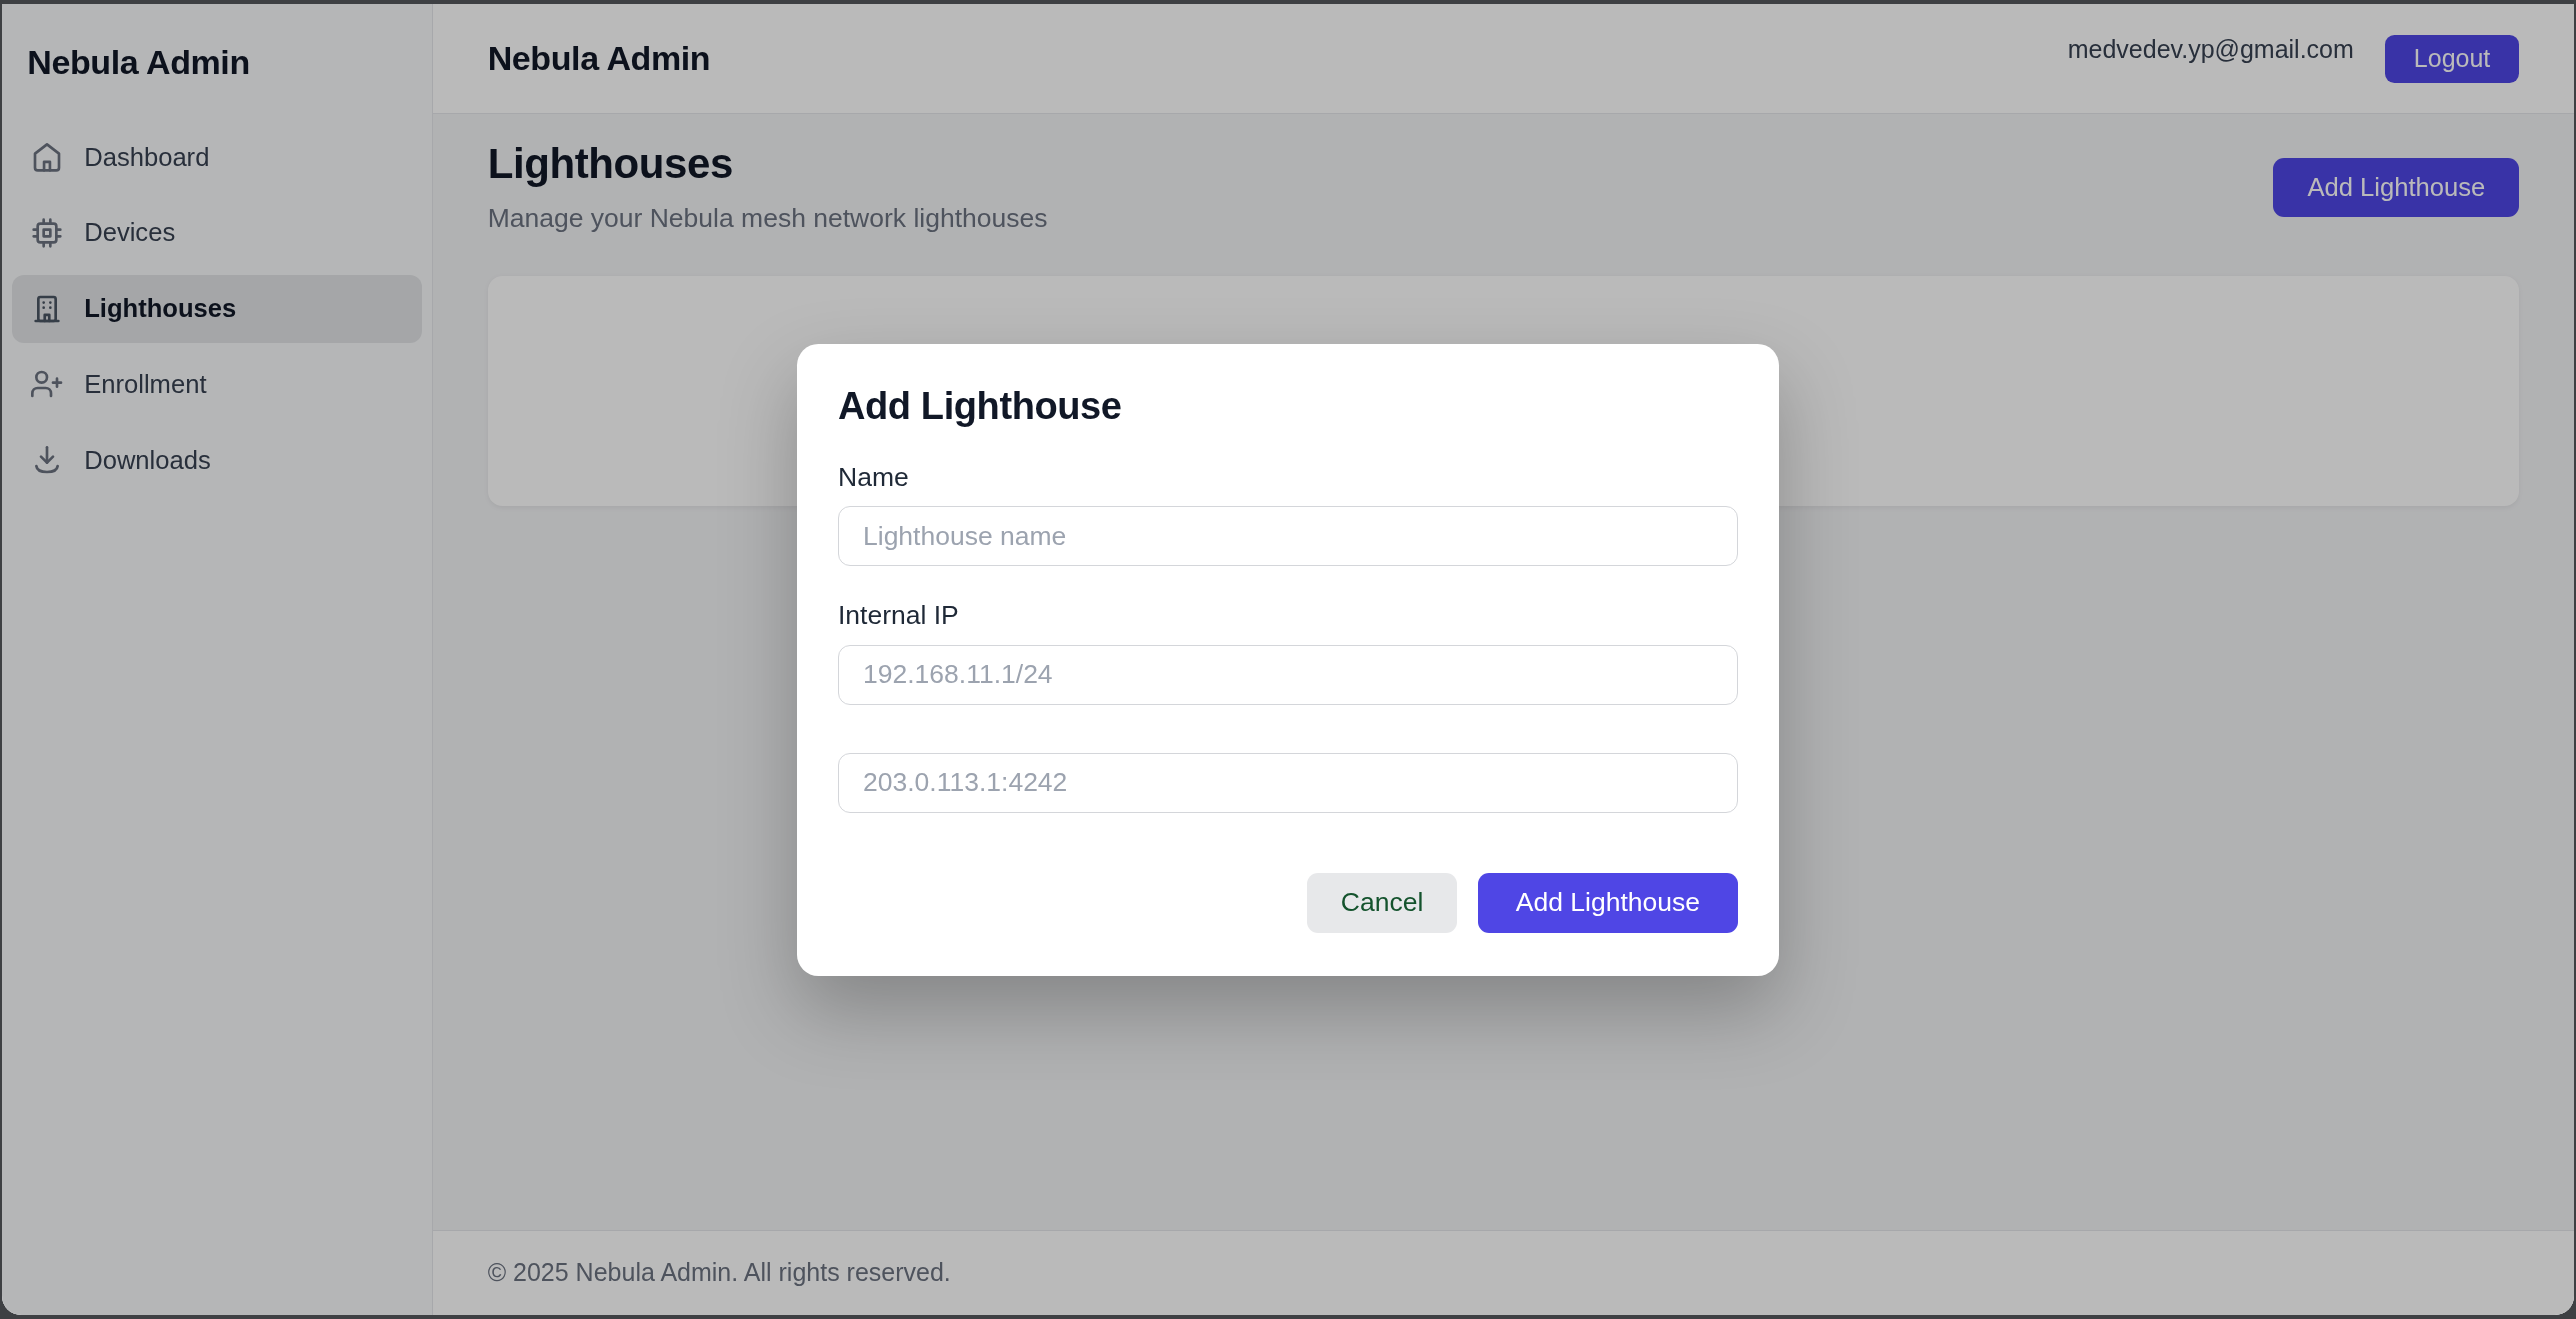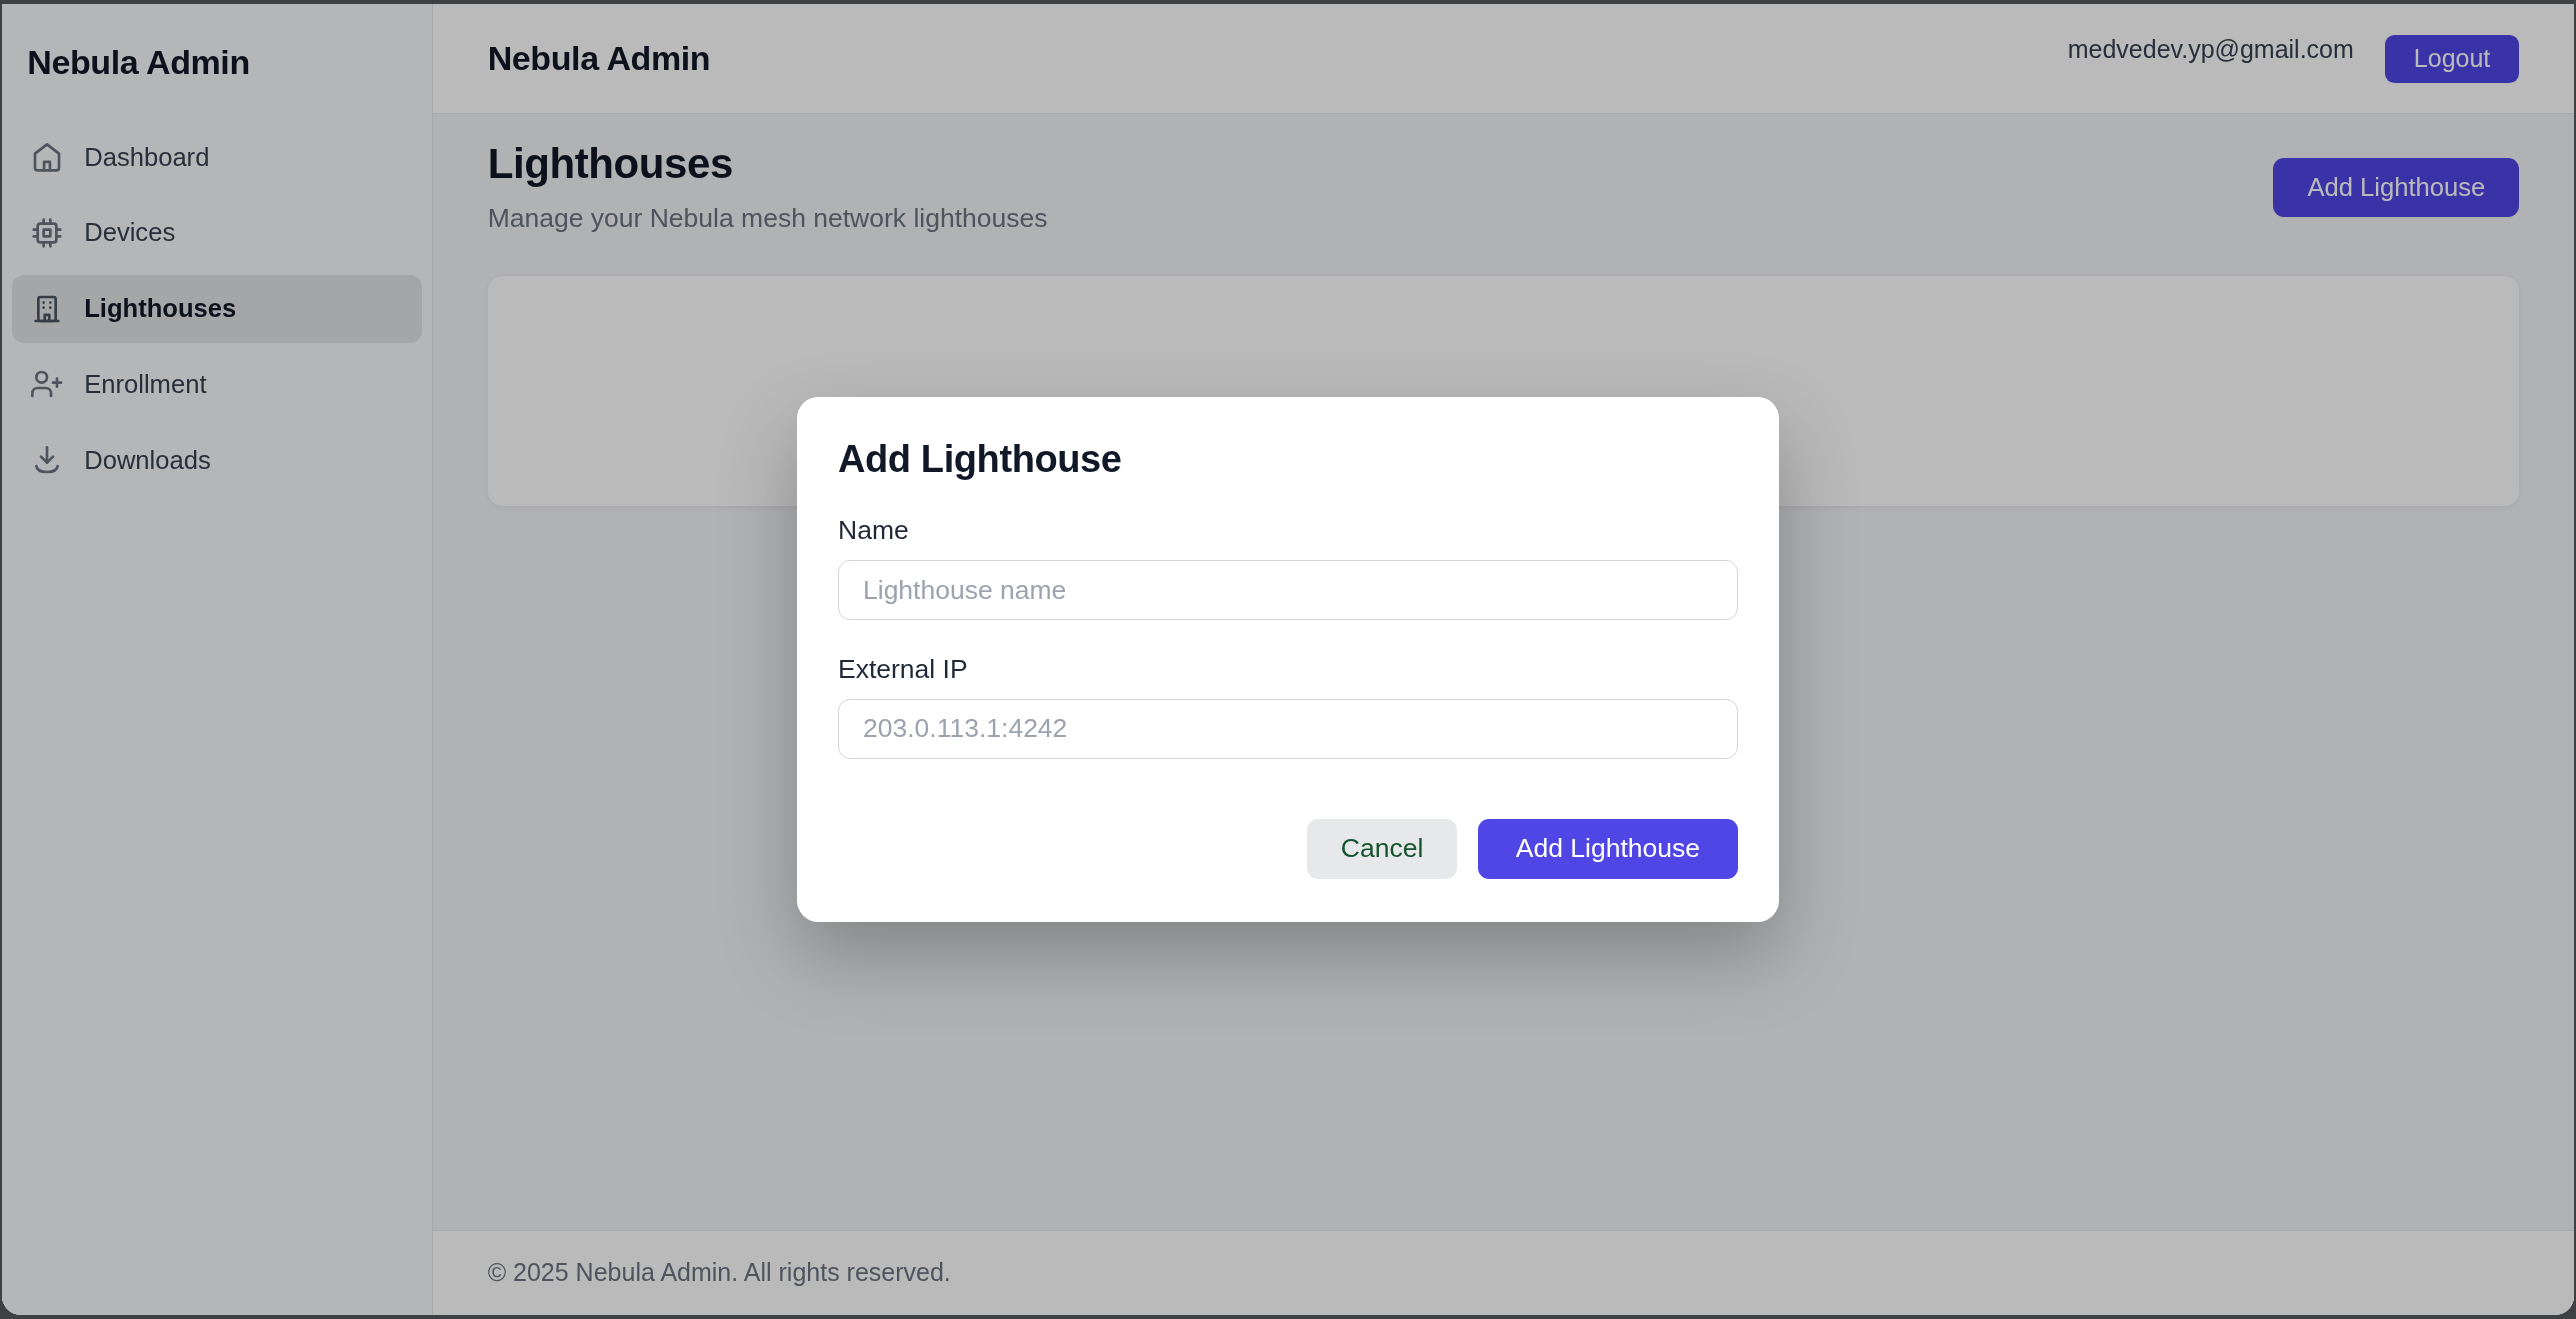--- a/index.html
+++ b/index.html
@@ -199,23 +199,26 @@
 
     <div class="overlay">
       <div class="modal">
         <div class="modal-title">Add Lighthouse</div>
 
         <div class="field">
           <label class="field-label">Name</label>
           <input class="field-input" type="text" placeholder="Lighthouse name" style="">
         </div>
 
-
         <div class="field">
-          <label class="field-label">External IP</label>
+          <label class="field-label">Internal IP</label>
+          <input class="field-input" type="text" placeholder="192.168.11.1/24" style="">
+        </div>
+
+        <div class="field">
           <input class="field-input" type="text" placeholder="203.0.113.1:4242" style="">
         </div>
 
         <div class="modal-actions">
           <button class="btn cancel-btn">Cancel</button>
           <button class="btn btn-primary submit-btn">Add Lighthouse</button>
         </div>
       </div>
     </div>
 

